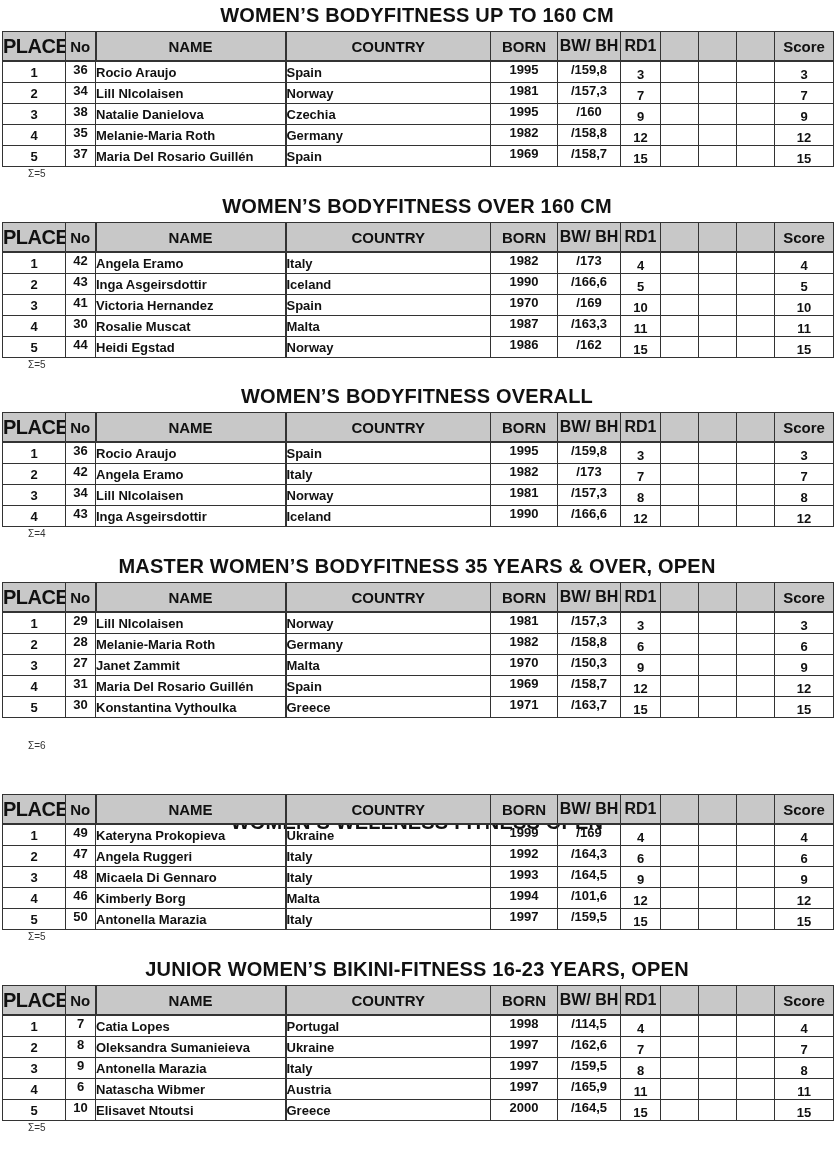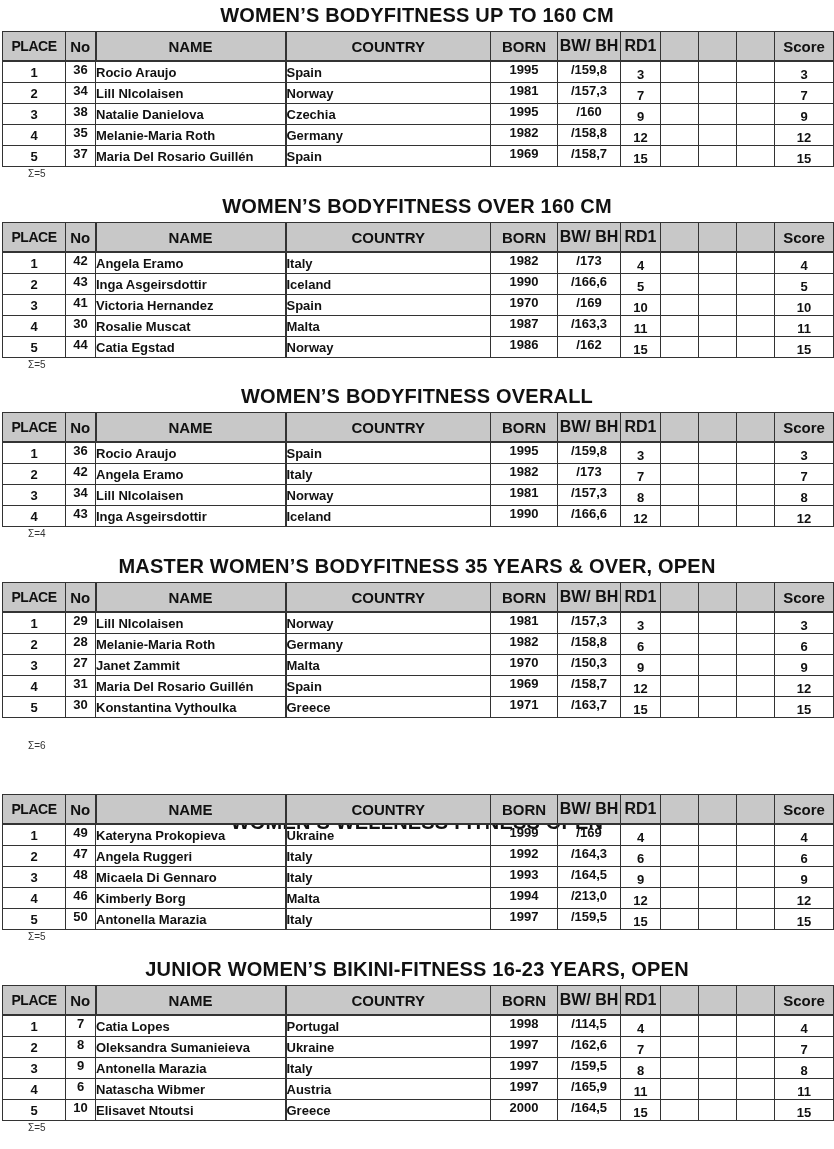--- a/index.html
+++ b/index.html
@@ -17,21 +17,21 @@
     table-layout: fixed; width: 831px;
   }
   table.res th, table.res td {
     border: 1px solid #333; padding: 0; overflow: hidden; white-space: nowrap;
   }
   table.res th {
     background: #c8c8c8; height: 28px; font-weight: bold; font-size: 15px;
     text-align: center; border-bottom: 2px solid #333;
   }
   table.res th.small { font-size: 16px; }
-  table.res th.place { font-size: 14px; letter-spacing: -0.5px; }
+  table.res th.place { font-size: 20px; letter-spacing: -0.5px; }
   table.res td { height: 20px; font-size: 13px; font-weight: bold; }
   td.c { text-align: center; }
   td.l { text-align: left; padding-left: 4px; }
   td.place { font-size: 14px; }
   td.no { font-size: 12px; vertical-align: top; padding-top: 1px; }
   td.name-cell { border-right: 2px solid #333 !important; margin-top: 48px; }
   td.born, td.bw { vertical-align: top; padding-top: 1px; }
   td.rd1, td.score { vertical-align: bottom; padding-bottom: 0; }
   th.noh { border-right: 2px solid #333 !important; }
   th.nameh { border-right: 2px solid #333 !important; }
@@ -222,21 +222,21 @@
           <td class="c bw">/163,3</td>
           <td class="c rd1">11</td>
           <td></td>
           <td></td>
           <td></td>
           <td class="c score">11</td>
         </tr>
         <tr>
           <td class="c place">5</td>
           <td class="c no">44</td>
-          <td class="l name-cell">Catia Egstad</td>
+          <td class="l name-cell">Heidi Egstad</td>
           <td class="l">Norway</td>
           <td class="c born">1986</td>
           <td class="c bw">/162</td>
           <td class="c rd1">15</td>
           <td></td>
           <td></td>
           <td></td>
           <td class="c score">15</td>
         </tr>
       </tbody>
@@ -496,21 +496,21 @@
           <td></td>
           <td></td>
           <td class="c score">9</td>
         </tr>
         <tr>
           <td class="c place">4</td>
           <td class="c no">46</td>
           <td class="l name-cell">Kimberly Borg</td>
           <td class="l">Malta</td>
           <td class="c born">1994</td>
-          <td class="c bw">/213,0</td>
+          <td class="c bw">/101,6</td>
           <td class="c rd1">12</td>
           <td></td>
           <td></td>
           <td></td>
           <td class="c score">12</td>
         </tr>
         <tr>
           <td class="c place">5</td>
           <td class="c no">50</td>
           <td class="l name-cell">Antonella Marazia</td>

